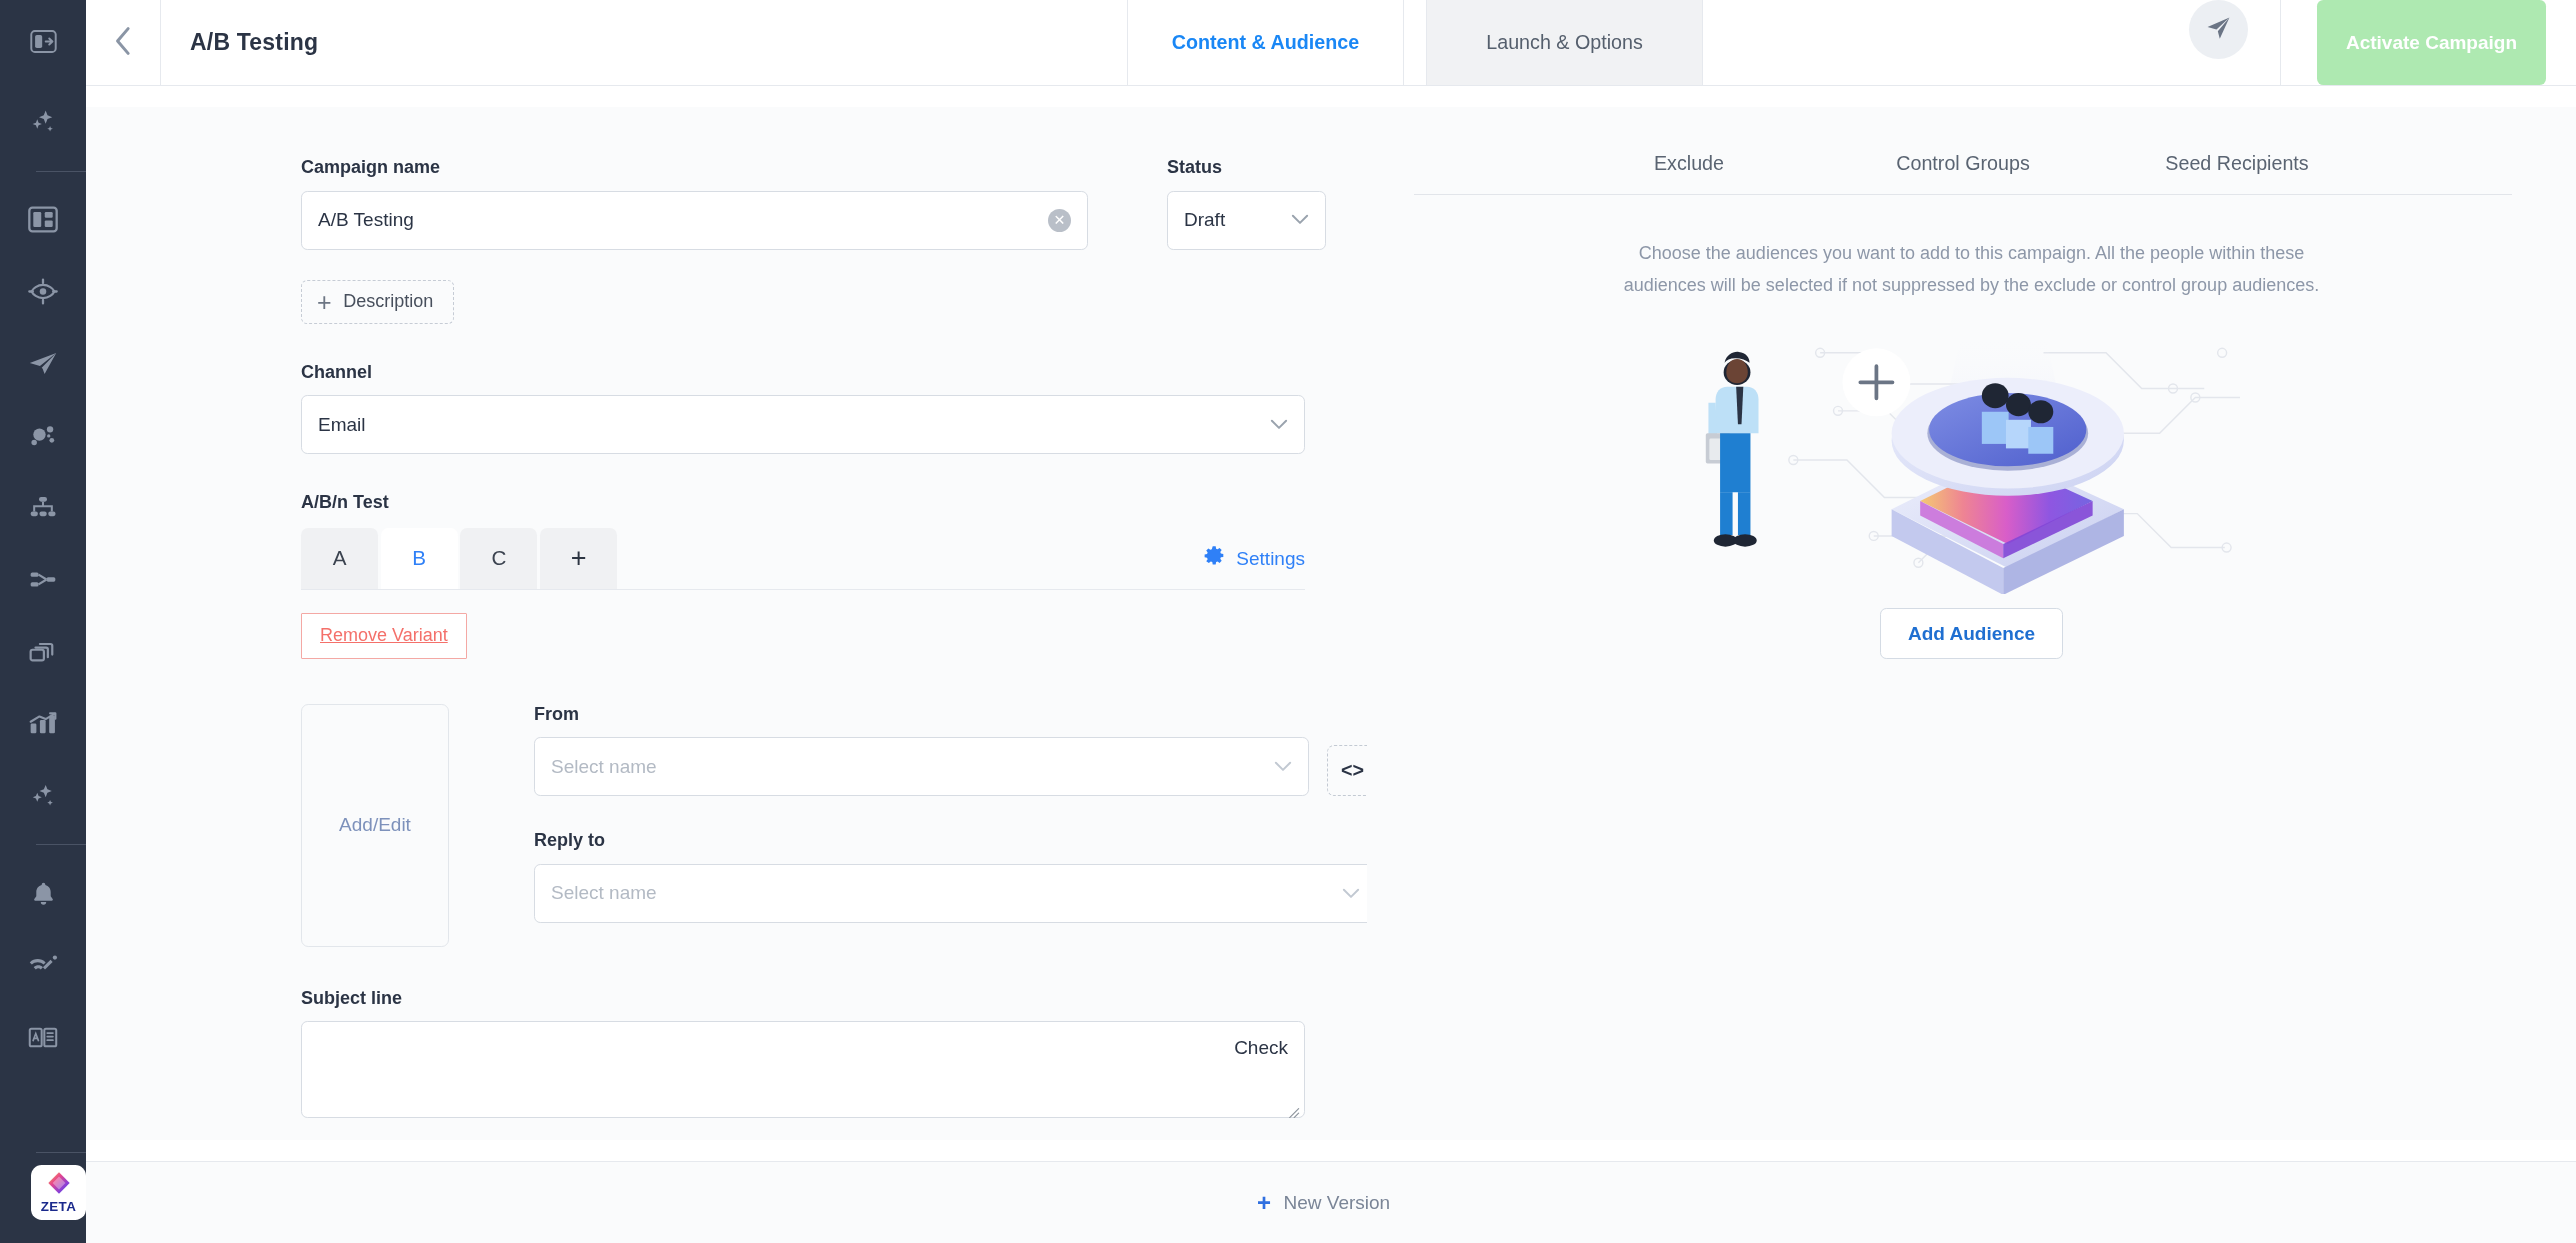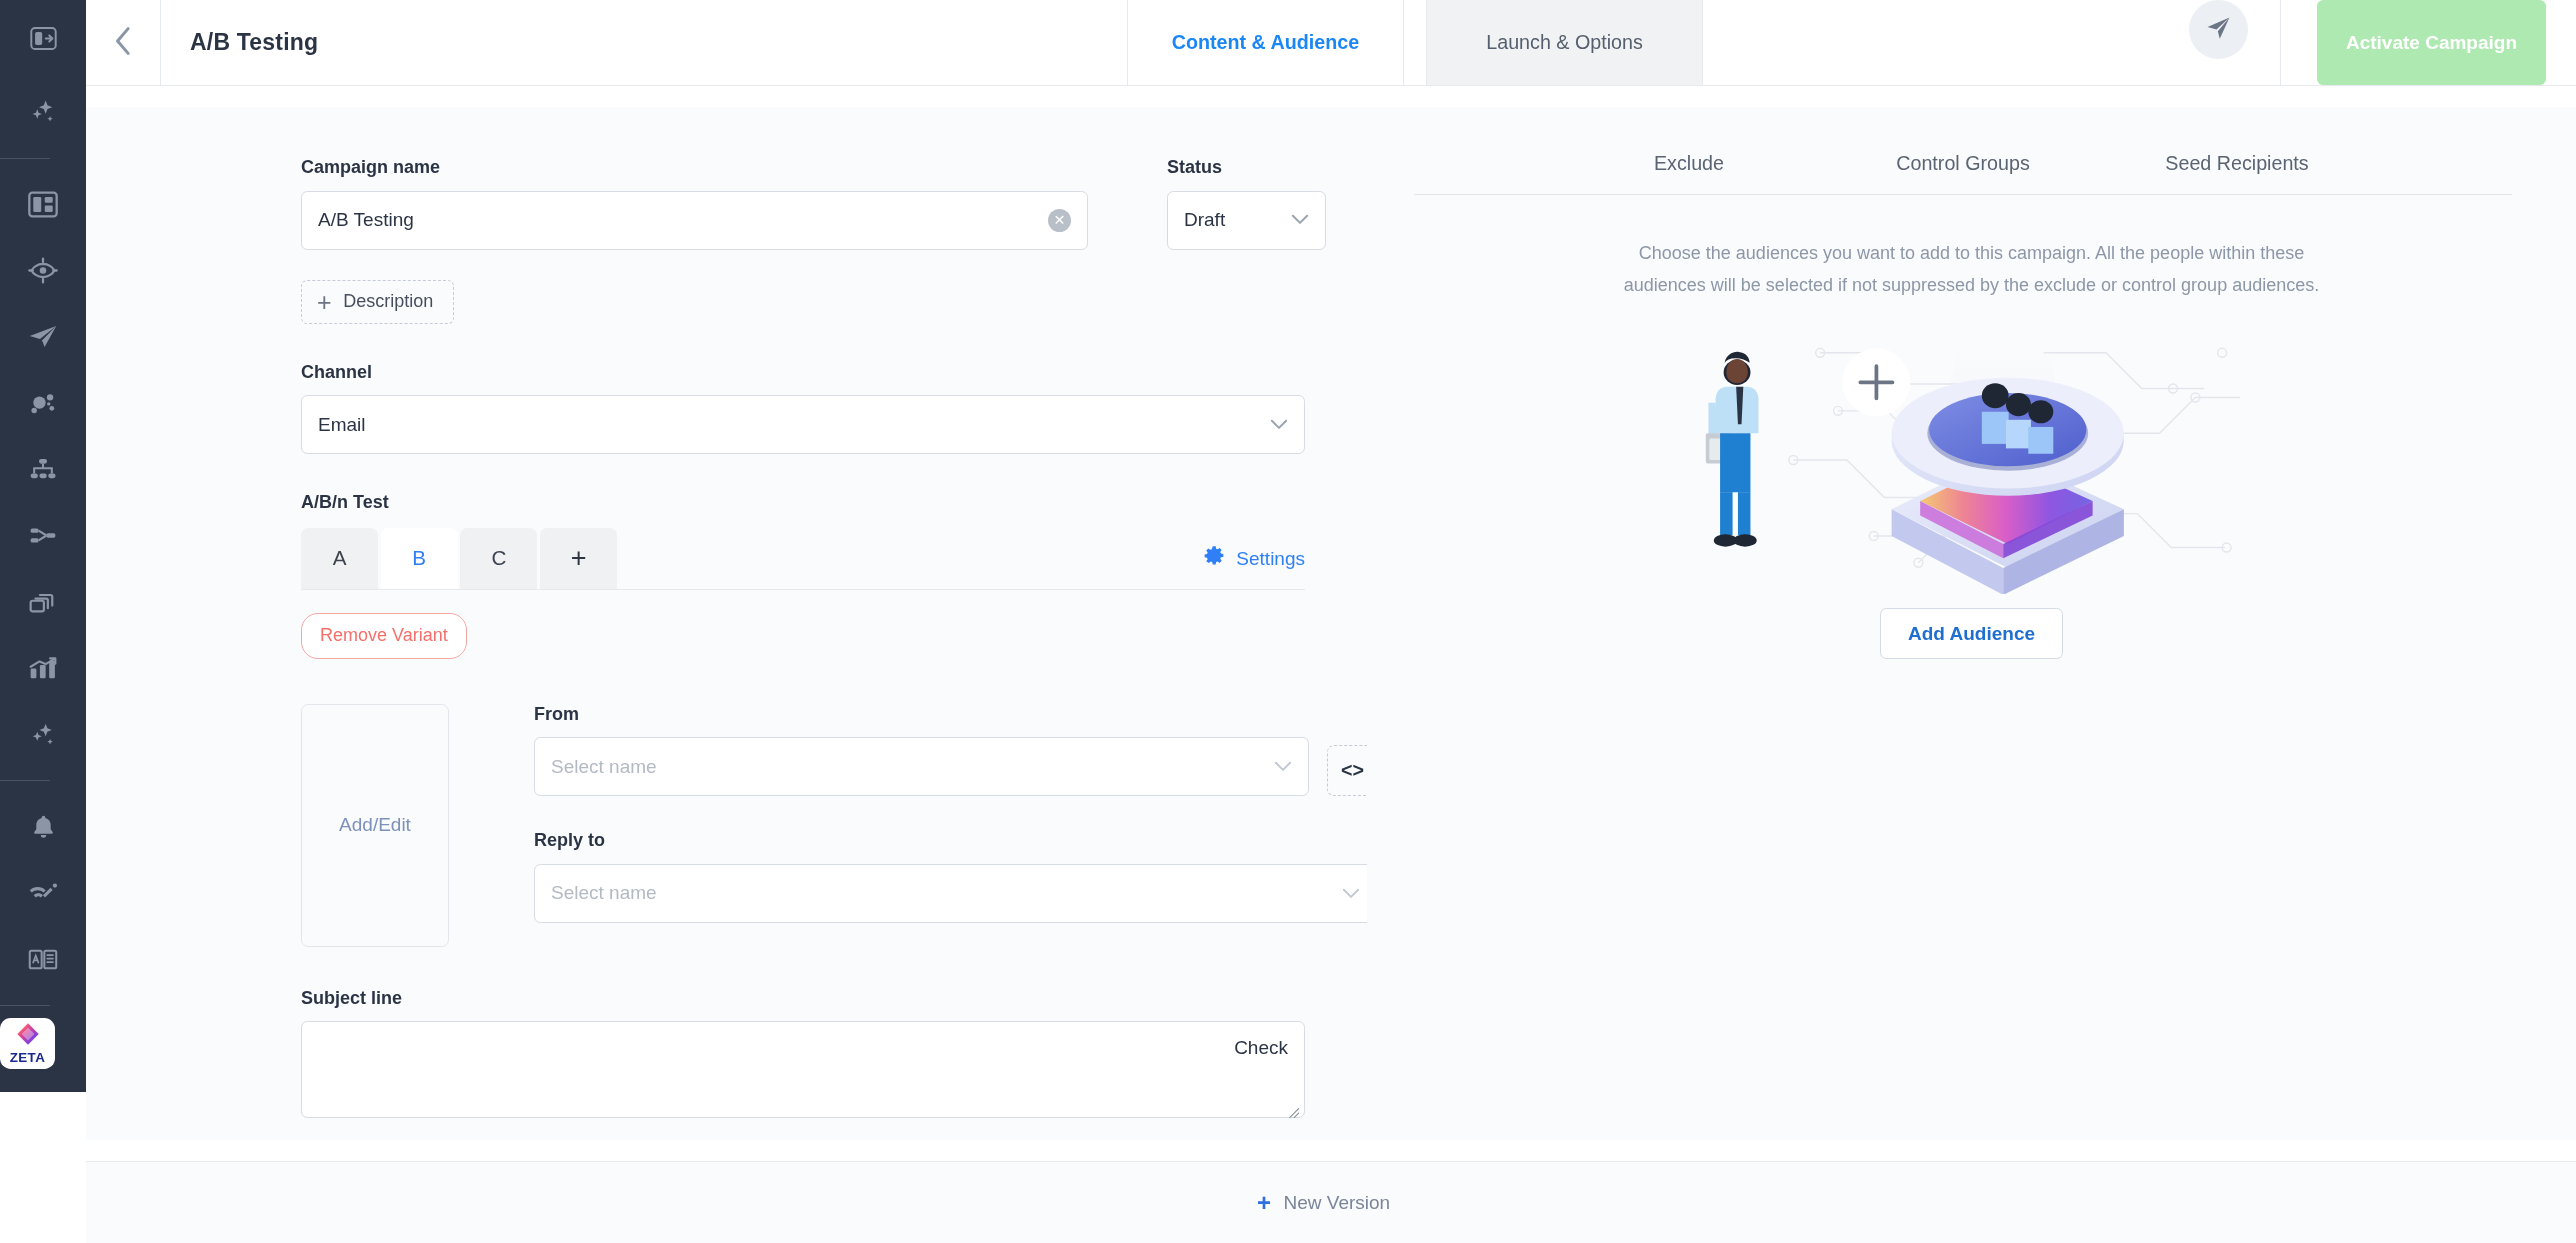--- a/index.html
+++ b/index.html
@@ -8,24 +8,24 @@
     font-family: "Liberation Sans", sans-serif;
     background: #ffffff;
     overflow: hidden;
   }
 
   
   .app { position: relative; width: 2576px; height: 1243px; display: flex; }
 
   
   .rail {
-    width: 86px; height: 1092px;
+    width: 86px; height: 1243px;
     background: #2b3445;
     flex: 0 0 86px;
-    display: flex; flex-direction: column; align-items: flex-start;
+    display: flex; flex-direction: column; align-items: flex-end;
   }
   .rail-top {
     height: 86px; width: 100%;
     display: flex; align-items: center; justify-content: center;
   }
   .rail-icon {
     width: 86px; height: 72px;
     display: flex; align-items: center; justify-content: center;
     color: #8b95a6;
   }
@@ -164,21 +164,21 @@
   .variant-tab.active { background: #ffffff; color: #2f80f7; }
   .variant-tab.plus { color: #2d3542; font-size: 27px; font-weight: 300; }
   .settings-link {
     margin-left: auto; display: inline-flex; align-items: center; gap: 10.7px;
     color: #2f80f7; font-size: 19px; padding-bottom: 16px;
   }
 
   .remove-variant {
     margin-top: 23px;
     background: #ffffff; border: 0.9px solid #f4a8a4; color: #f4706a;
-    border-radius: 17px; padding: 11.6px 18px; font-size: 18px;
+    border-radius: 1px; padding: 11.6px 18px; font-size: 18px; text-decoration: underline;
   }
 
   
   .sender-row { display: flex; margin-top: 45px; }
   .addedit-box {
     width: 148px; height: 243px; flex: 0 0 148px;
     border: 0.9px solid #e2e6eb; border-radius: 7.2px; background: #fafbfc;
     display: flex; align-items: center; justify-content: center;
     color: #7d91bb; font-size: 19px;
   }

